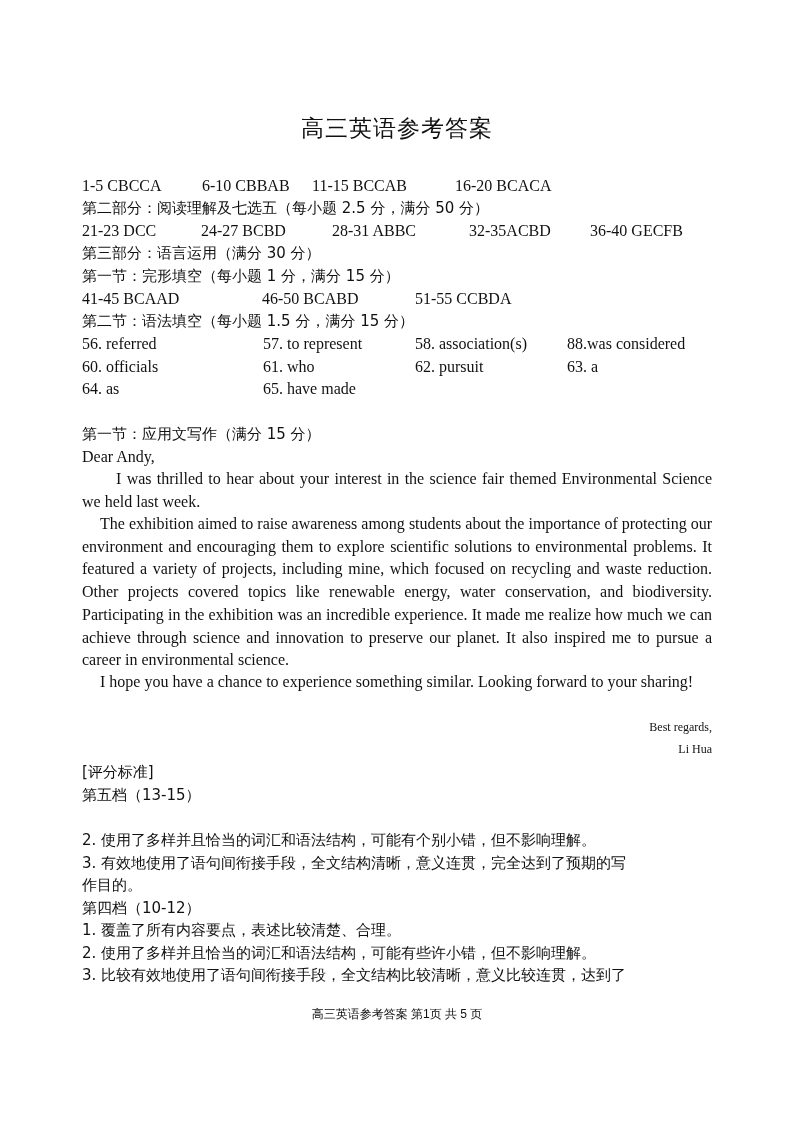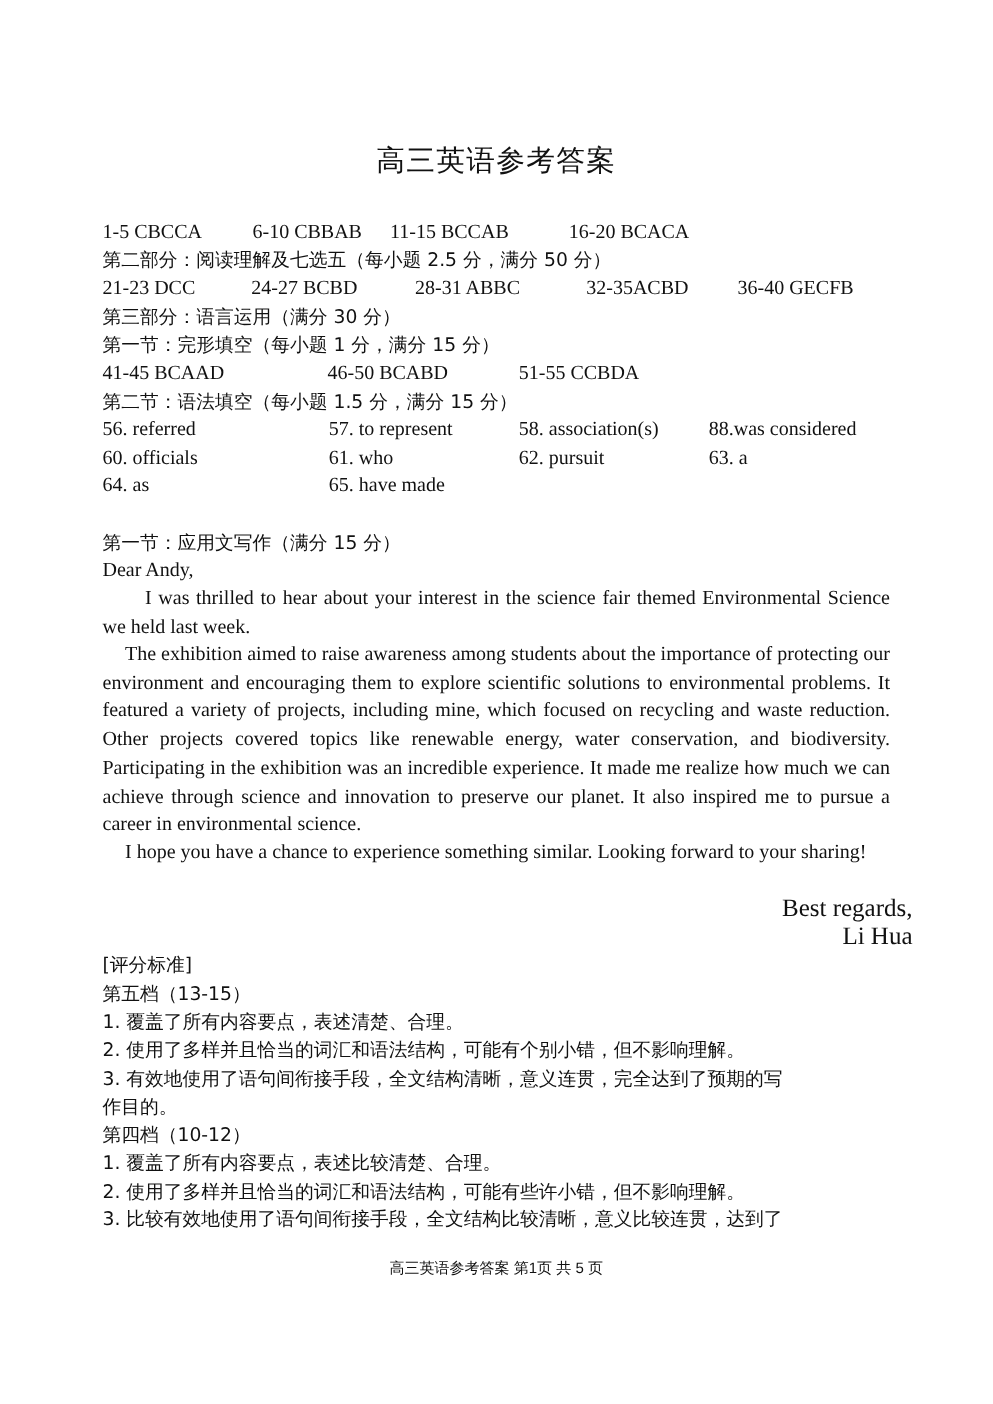--- a/index.html
+++ b/index.html
@@ -17,21 +17,21 @@
     .line {
       position: absolute; left: 82px; font-size: 16px; line-height: 22px;
       white-space: nowrap;
     }
     .cjk { font-family: "DejaVu Sans", "Liberation Sans", sans-serif; font-size: 15px; }
     .col { position: absolute; top: 0; white-space: nowrap; }
     .para {
       position: absolute; left: 82px; width: 630px; font-size: 16px;
       line-height: 22.7px; text-align: justify;
     }
-    .right { position: absolute; right: 64px; font-size: 20px; line-height: 22px; text-align: left; }
+    .right { position: absolute; right: 82px; font-size: 12px; line-height: 22px; text-align: left; }
     .footer {
       position: absolute; left: 0; width: 794px; top: 1006px; text-align: center;
       font-size: 12px; font-family: Liberation Sans, sans-serif;
     }
   </style>
 </head>
 <body>
 
 <div class="page">
 
@@ -83,21 +83,20 @@
 
   <div class="line" style="top:446px">Dear Andy,</div>
   <div class="para" style="top:468px; text-indent:34px">I was thrilled to hear about your interest in the science fair themed Environmental Science we held last week.</div>
   <div class="para" style="top:513px; text-indent:18px">The exhibition aimed to raise awareness among students about the importance of protecting our environment and encouraging them to explore scientific solutions to environmental problems. It featured a variety of projects, including mine, which focused on recycling and waste reduction. Other projects covered topics like renewable energy, water conservation, and biodiversity. Participating in the exhibition was an incredible experience. It made me realize how much we can achieve through science and innovation to preserve our planet. It also inspired me to pursue a career in environmental science.</div>
   <div class="para" style="top:671px; text-indent:18px">I hope you have a chance to experience something similar. Looking forward to your sharing!</div>
   <div class="right" style="top:716px">Best regards,</div>
   <div class="right" style="top:738px">Li Hua</div>
 
   <div class="line cjk" style="top:761px">[评分标准]</div>
   <div class="line cjk" style="top:784px">第五档（13-15）</div>
-  <div class="line cjk" style="top:806px">1. 覆盖了所有内容要点，表述清楚、合理。</div>
   <div class="line cjk" style="top:829px">2. 使用了多样并且恰当的词汇和语法结构，可能有个别小错，但不影响理解。</div>
   <div class="line cjk" style="top:852px">3. 有效地使用了语句间衔接手段，全文结构清晰，意义连贯，完全达到了预期的写</div>
   <div class="line cjk" style="top:874px">作目的。</div>
   <div class="line cjk" style="top:897px">第四档（10-12）</div>
   <div class="line cjk" style="top:919px">1. 覆盖了所有内容要点，表述比较清楚、合理。</div>
   <div class="line cjk" style="top:942px">2. 使用了多样并且恰当的词汇和语法结构，可能有些许小错，但不影响理解。</div>
   <div class="line cjk" style="top:964px">3. 比较有效地使用了语句间衔接手段，全文结构比较清晰，意义比较连贯，达到了</div>
 
   <div class="footer">高三英语参考答案 第1页 共 5 页</div>
 </div>

